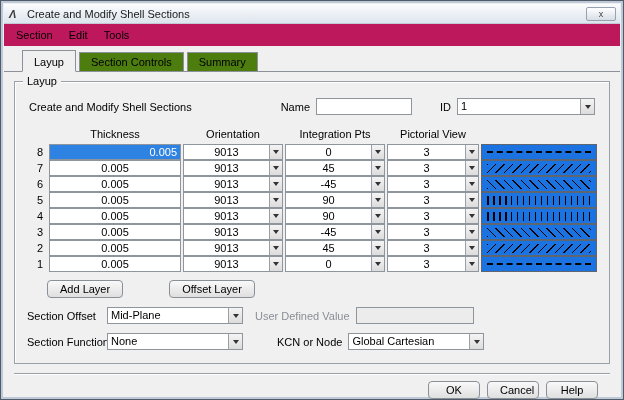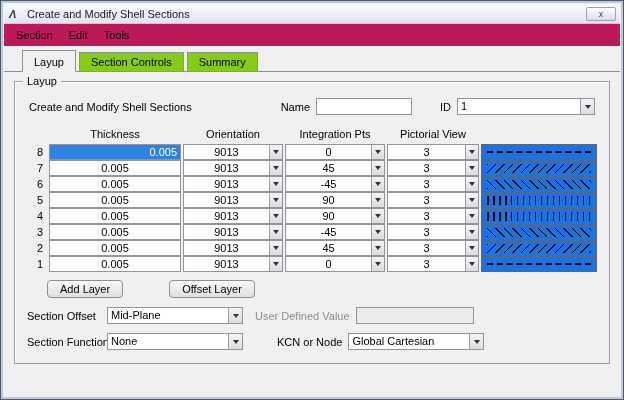--- a/index.html
+++ b/index.html
@@ -22,21 +22,21 @@
   .close-btn { margin-left:auto; width:30px; height:14px; font-size:9px; line-height:12px; text-align:center;
     color:#444; background:linear-gradient(#ffffff,#d8dee6); border:1px solid #98a2ae; border-radius:2px; cursor:default; }
 
   
   .menubar { height:22px; flex:0 0 22px; display:flex; align-items:center; padding-left:4px; background:#be185d; }
   .menu-item { font-size:11px; padding:3px 8px; }
 
   
   .tabrow { height:26px; flex:0 0 26px; display:flex; align-items:flex-end; padding-left:18px; border-bottom:1px solid #8b9099; background:#f0f0f0; }
   .tab { position:relative; z-index:1; font-size:11px; padding:3px 11px; margin-right:3px; margin-bottom:-1px;
-    border:1px solid #8b9099; border-bottom:1px solid #8b9099; background:#84cc16; }
+    border:1px solid #8b9099; border-bottom:1px solid #8b9099; background:#4d7c0f; }
   .tab.active { background:#f0f0f0; border-bottom:1px solid #f0f0f0; padding-top:5px; }
 
   .content { flex:1; padding:9px 10px 0; }
 
   
   .group { position:relative; border:1px solid #9aa0a8; box-shadow: inset 1px 1px 0 #ffffff; padding:14px 12px 8px; height:283px; }
   .group-label { position:absolute; top:-7px; left:8px; background:#f0f0f0; padding:0 4px; font-size:11px; }
 
   .caption-row { display:flex; align-items:center; font-size:11px; margin:2px 2px 0; }
   .caption { white-space:nowrap; }
@@ -367,16 +367,21 @@
           <span class="lbl" style="margin-left:34px">KCN or Node</span>
           <span class="combo" style="margin-left:6px">
             <span class="cval">Global Cartesian</span>
             <span class="arrow">
                 <i></i>
               </span>
           </span>
         </div>
       </div>
 
+      <div class="footer">
+        <span class="btn">OK</span>
+        <span class="btn">Cancel</span>
+        <span class="btn">Help</span>
+      </div>
     </div>
 
   </div>
 </div>
 
 </body></html>

